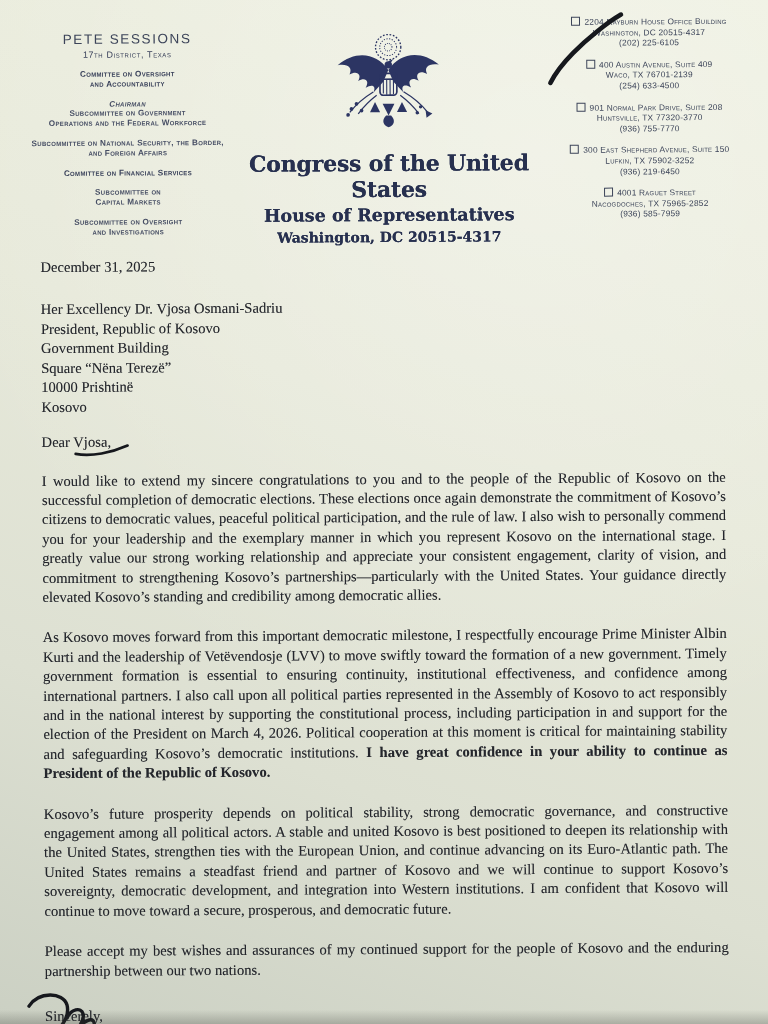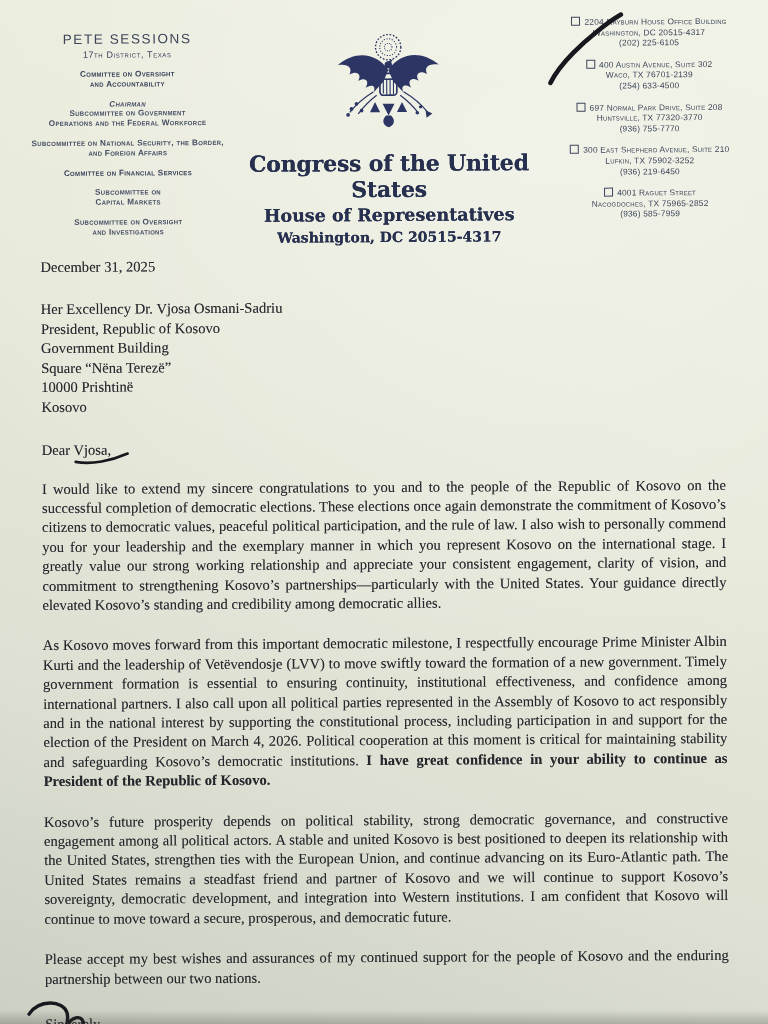--- a/index.html
+++ b/index.html
@@ -45,21 +45,21 @@
              font-variant:small-caps;letter-spacing:.2px;color:#3c4459;}
   .office{margin-bottom:11px;}
   .checkbox{display:inline-block;width:7px;height:7px;border:1px solid #3c4459;
             margin-right:4px;vertical-align:-1px;}
   .pen-check{position:absolute;top:-6px;left:-4px;pointer-events:none;}
 
   
   .body{padding:0 42px;font-size:14.6px;text-shadow:0 0 .45px rgba(30,32,38,.35);}
   .date{margin-top:12px;}
   .recipient{margin-top:24px;line-height:19.6px;}
-  .salutation{margin-top:24px;position:relative;display:inline-block;}
+  .salutation{margin-top:16px;position:relative;display:inline-block;}
   .pen-underline{position:absolute;left:30px;top:9px;pointer-events:none;}
   .body p{margin:21px 0 0 0;line-height:19.4px;text-align:justify;}
   .closing{margin-top:27px;position:relative;}
   .signature-svg{position:absolute;left:-44px;top:-20px;pointer-events:none;}
 
   .ink{stroke:#16181d;fill:none;stroke-linecap:round;stroke-linejoin:round;}
 </style>
 </head>
 <body>
 
@@ -140,31 +140,31 @@
       <svg class="pen-check" width="110" height="80" viewBox="0 0 110 80">
         <path class="ink" d="M92,4 C78,12 58,28 44,42 C35,51 26,62 21,72" stroke-width="4.6"></path>
       </svg>
 
       <div class="office">
         <div><span class="checkbox"></span><span>2204 Rayburn House Office Building</span></div>
         <div>Washington, DC 20515-4317</div>
         <div>(202) 225-6105</div>
       </div>
       <div class="office">
-        <div><span class="checkbox"></span><span>400 Austin Avenue, Suite 302</span></div>
+        <div><span class="checkbox"></span><span>400 Austin Avenue, Suite 409</span></div>
         <div>Waco, TX 76701-2139</div>
         <div>(254) 633-4500</div>
       </div>
       <div class="office">
-        <div><span class="checkbox"></span><span>697 Normal Park Drive, Suite 208</span></div>
+        <div><span class="checkbox"></span><span>901 Normal Park Drive, Suite 208</span></div>
         <div>Huntsville, TX 77320-3770</div>
         <div>(936) 755-7770</div>
       </div>
       <div class="office">
-        <div><span class="checkbox"></span><span>300 East Shepherd Avenue, Suite 210</span></div>
+        <div><span class="checkbox"></span><span>300 East Shepherd Avenue, Suite 150</span></div>
         <div>Lufkin, TX 75902-3252</div>
         <div>(936) 219-6450</div>
       </div>
       <div class="office">
         <div><span class="checkbox"></span><span>4001 Raguet Street</span></div>
         <div>Nacogdoches, TX 75965-2852</div>
         <div>(936) 585-7959</div>
       </div>
     </div>
   </div>

